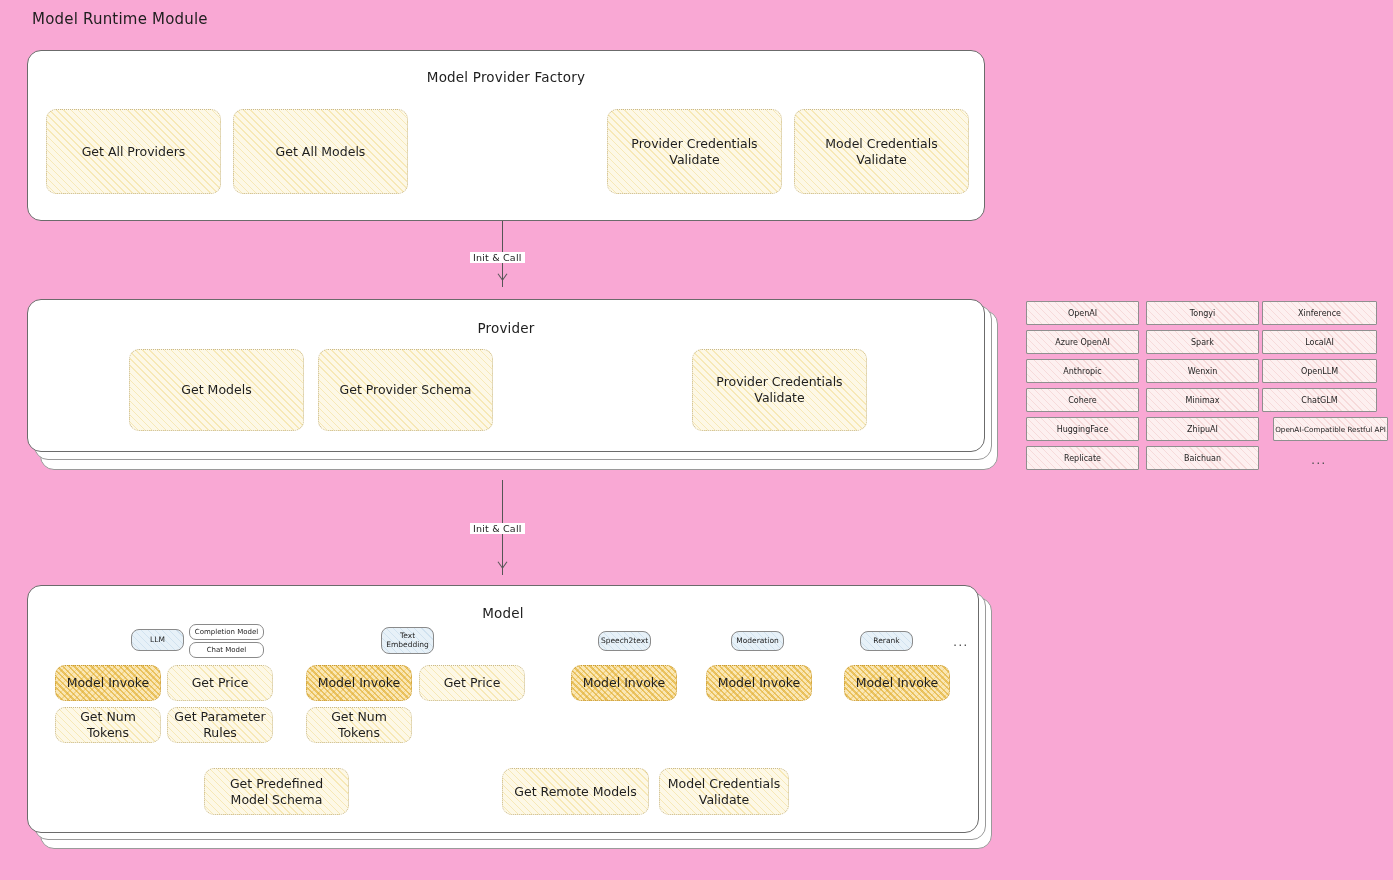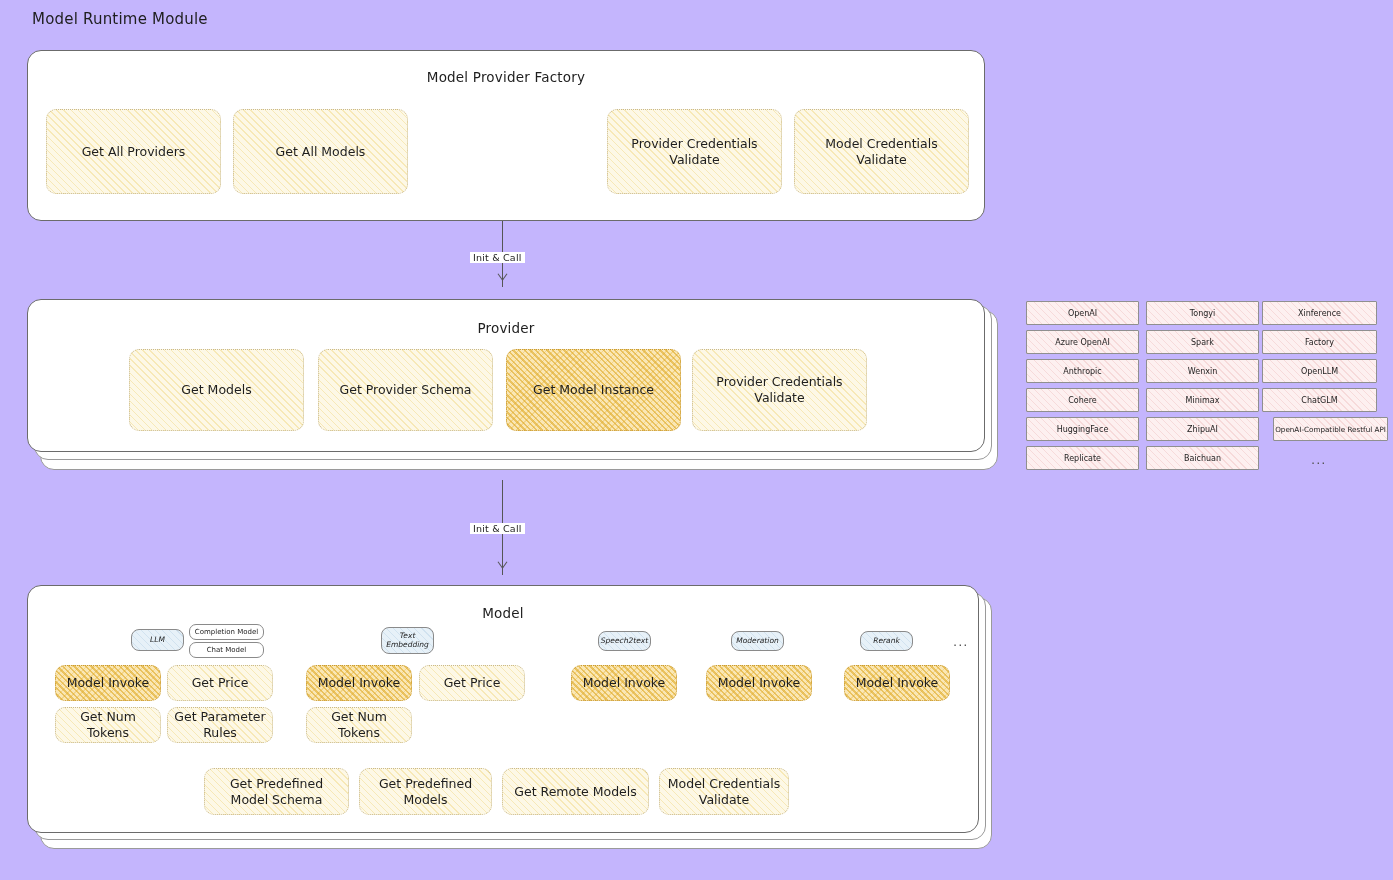--- a/index.html
+++ b/index.html
@@ -6,21 +6,21 @@
   * { box-sizing: border-box; }
   html, body {
     margin: 0; padding: 0;
     background: #ffffff;
     font-family: "DejaVu Sans", sans-serif;
   }
   #canvas {
     position: relative;
     width: 1393px;
     height: 880px;
-    background: #c4b5fd;
+    background: #f9a8d4;
     overflow: hidden;
   }
 
   
   .hand { font-family: "DejaVu Sans", sans-serif; color: #1e1e1e; letter-spacing: .2px; }
 
   #page-title {
     position: absolute; left: 32px; top: 10px;
     font-size: 15px; color: #1e1e1e;
   }
@@ -81,21 +81,20 @@
     border: 1.2px solid #8f8f8f;
     border-radius: 1px;
   }
   
   .fill-blue {
     background-color: #e7f1f8;
     background-image:
       repeating-linear-gradient(45deg, rgba(110,160,200,.18) 0 1px, rgba(0,0,0,0) 1px 5px);
     border: 1.2px solid #8a8a8a;
     border-radius: 8px;
-    font-style: italic;
   }
   .fill-plain {
     background-color: #ffffff;
     border: 1.2px solid #8a8a8a;
     border-radius: 7px;
   }
 
   .provider-chip { position: absolute; font-size: 8px; display:flex; align-items:center; justify-content:center; text-align:center; color:#1e1e1e; }
   .badge { position: absolute; font-size: 7.5px; display:flex; align-items:center; justify-content:center; text-align:center; color:#1e1e1e; line-height:1.15; }
 
@@ -152,23 +151,20 @@
   <div class="panel-shadow" style="left:34px; top:305px; width:958px; height:155px;"></div>
   <div class="panel" style="left:27px; top:299px; width:958px; height:153px; z-index:2;">
     <div class="panel-title hand" style="top:20px;">Provider</div>
 
     <div class="node fill-cream" style="left:101px; top:49px; width:175px; height:82px;">
       <span>Get Models</span>
     </div>
     <div class="node fill-cream" style="left:290px; top:49px; width:175px; height:82px;">
       <span>Get Provider Schema</span>
     </div>
-    <div class="node fill-amber" style="left:478px; top:49px; width:175px; height:82px;">
-      <span>Get Model Instance</span>
-    </div>
     <div class="node fill-cream" style="left:664px; top:49px; width:175px; height:82px;">
       <span>Provider Credentials Validate</span>
     </div>
   </div>
 
   <div>
 
     <div class="provider-chip fill-pink" style="left:1026px; top:301px; width:113px; height:24px;">
       <span>OpenAI</span>
     </div>
@@ -204,21 +200,21 @@
       <span>ZhipuAI</span>
     </div>
     <div class="provider-chip fill-pink" style="left:1146px; top:446px; width:113px; height:24px;">
       <span>Baichuan</span>
     </div>
 
     <div class="provider-chip fill-pink" style="left:1262px; top:301px; width:115px; height:24px;">
       <span>Xinference</span>
     </div>
     <div class="provider-chip fill-pink" style="left:1262px; top:330px; width:115px; height:24px;">
-      <span>Factory</span>
+      <span>LocalAI</span>
     </div>
     <div class="provider-chip fill-pink" style="left:1262px; top:359px; width:115px; height:24px;">
       <span>OpenLLM</span>
     </div>
     <div class="provider-chip fill-pink" style="left:1262px; top:388px; width:115px; height:24px;">
       <span>ChatGLM</span>
     </div>
     <div class="provider-chip fill-pink" style="left:1262px; top:417px; width:115px; height:24px; font-size:7.2px;margin-left:11px;">
       <span>OpenAI-Compatible Restful API</span>
     </div>
@@ -289,23 +285,20 @@
     </div>
     <div class="node fill-amber" style="left:816px; top:79px; width:106px; height:36px;">
       <span>Model Invoke</span>
     </div>
 
     <div class="ellipsis hand" style="left:925px; top:48px;">...</div>
 
     <div class="node fill-cream" style="left:176px; top:182px; width:145px; height:47px;">
       <span>Get Predefined Model Schema</span>
     </div>
-    <div class="node fill-cream" style="left:331px; top:182px; width:133px; height:47px;">
-      <span>Get Predefined Models</span>
-    </div>
     <div class="node fill-cream" style="left:474px; top:182px; width:147px; height:47px;">
       <span>Get Remote Models</span>
     </div>
     <div class="node fill-cream" style="left:631px; top:182px; width:130px; height:47px;">
       <span>Model Credentials Validate</span>
     </div>
   </div>
 
 </div>
 

